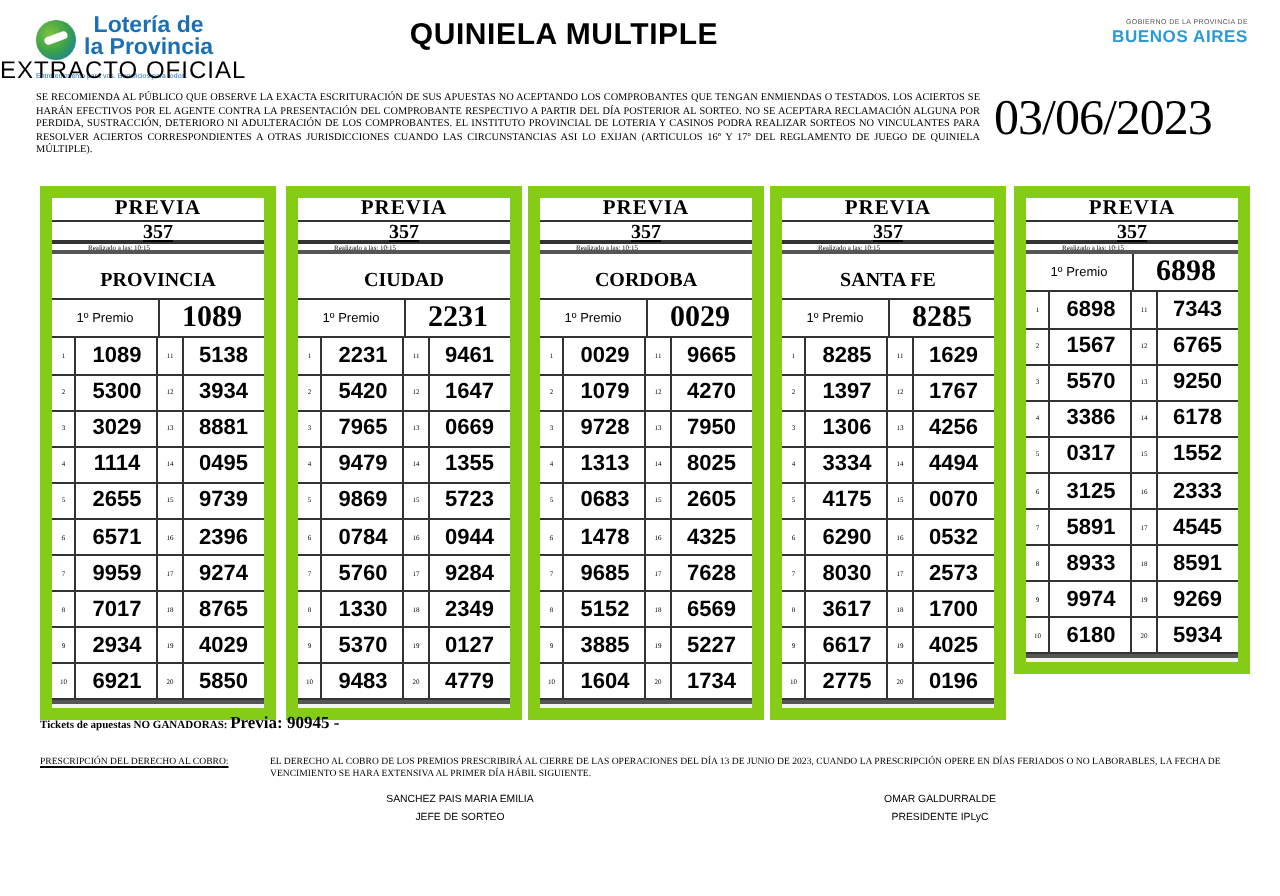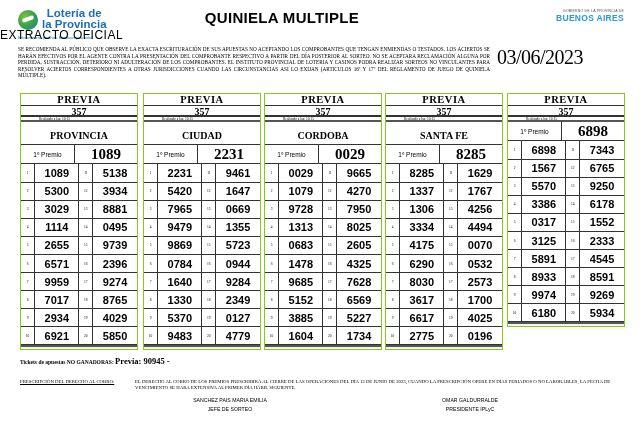--- a/index.html
+++ b/index.html
@@ -8,27 +8,27 @@
   .logo-mark { position: absolute; left: 0; top: 2px; width: 20px; height: 20px; border-radius: 50%; background: radial-gradient(circle at 35% 35%, #7ec242 0%, #3aa04a 50%, #0b79c1 100%); }
   .logo-mark::after { content: ""; position: absolute; left: 4px; top: 7px; width: 12px; height: 4px; background: #fff; transform: rotate(-20deg); border-radius: 2px; }
   .logo-text { position: absolute; left: 24px; top: 0; font-family: "Liberation Sans", sans-serif; font-size: 11.5px; line-height: 11px; color: #1b6fb5; font-weight: bold; }
   .logo-tag { position: absolute; left: 0; top: 28px; font-family: "Liberation Sans", sans-serif; font-size: 3.5px; color: #1b6fb5; white-space: nowrap; }
   .title { position: absolute; left: 0; width: 564px; top: 9px; text-align: center; font-family: "Liberation Sans", sans-serif; font-weight: bold; font-size: 15px; letter-spacing: 0.3px; }
   .subtitle { position: absolute; left: 0; width: 640px; top: 28px; text-align: left; font-family: "Liberation Sans", sans-serif; font-size: 12px; letter-spacing: 0.5px; }
   .gov { position: absolute; right: 16px; top: 9px; text-align: right; font-family: "Liberation Sans", sans-serif; color: #2a9ad6; }
   .gov .small { font-size: 3.5px; letter-spacing: 0.2px; color: #555; }
   .gov .big { font-size: 8.5px; font-weight: bold; letter-spacing: 0.3px; }
   .notice { position: absolute; left: 18px; top: 46px; width: 472px; font-size: 5.2px; line-height: 6.6px; text-align: justify; text-transform: uppercase; }
-  .date { position: absolute; left: 497px; top: 46px; font-size: 20px; letter-spacing: -0.5px; text-align: right; }
+  .date { position: absolute; left: 497px; top: 46px; font-size: 25px; letter-spacing: -0.5px; text-align: right; }
 
   .boards { position: absolute; left: 0; top: 93px; width: 640px; }
-  .board { position: absolute; top: 0; width: 118px; border: 1px solid #84cc16; }
+  .board { position: absolute; top: 0; width: 118px; border: 6px solid #84cc16; }
   .b-row { border-bottom: 1px solid #333; text-align: center; }
   .b-previa { font-weight: bold; font-size: 10.5px; height: 12px; line-height: 12px; letter-spacing: 0.5px; }
-  .b-num { font-weight: bold; font-size: 10px; height: 11px; line-height: 11px; border-bottom: 2px double #333; }
+  .b-num { font-weight: bold; font-size: 10px; height: 11px; line-height: 11px; border-bottom: 2px double #333; text-decoration: underline; }
   .b-time { font-size: 3.5px; height: 5px; line-height: 5px; text-align: left; padding-left: 18px; border-bottom: 2px solid #555; }
   .b-city { font-weight: bold; font-size: 10px; height: 23px; line-height: 27px; }
   .b-prize { display: flex; height: 19px; border-bottom: 1px solid #333; }
   .b-prize .lbl { width: 54px; border-right: 1px solid #333; font-family: "Liberation Sans", sans-serif; font-size: 6.5px; line-height: 19px; text-align: center; }
   .b-prize .val { flex: 1; text-align: center; font-weight: bold; font-size: 15px; line-height: 19px; }
   .grid { width: 100%; border-collapse: collapse; }
   .grid td { border: 1px solid #333; height: 18.1px; text-align: center; }
   .grid tr:first-child td { border-top: none; }
   .grid td:first-child { border-left: none; }
   .grid td:last-child { border-right: none; }
@@ -183,21 +183,21 @@
         <td class="n">5723</td>
       </tr>
           <tr>
         <td class="pos">6</td>
         <td class="n">0784</td>
         <td class="pos">16</td>
         <td class="n">0944</td>
       </tr>
           <tr>
         <td class="pos">7</td>
-        <td class="n">1640</td>
+        <td class="n">5760</td>
         <td class="pos">17</td>
         <td class="n">9284</td>
       </tr>
           <tr>
         <td class="pos">8</td>
         <td class="n">1330</td>
         <td class="pos">18</td>
         <td class="n">2349</td>
       </tr>
           <tr>
@@ -303,21 +303,21 @@
       <table class="grid">
         <tbody>
           <tr>
         <td class="pos">1</td>
         <td class="n">8285</td>
         <td class="pos">11</td>
         <td class="n">1629</td>
       </tr>
           <tr>
         <td class="pos">2</td>
-        <td class="n">1337</td>
+        <td class="n">1397</td>
         <td class="pos">12</td>
         <td class="n">1767</td>
       </tr>
           <tr>
         <td class="pos">3</td>
         <td class="n">1306</td>
         <td class="pos">13</td>
         <td class="n">4256</td>
       </tr>
           <tr>

